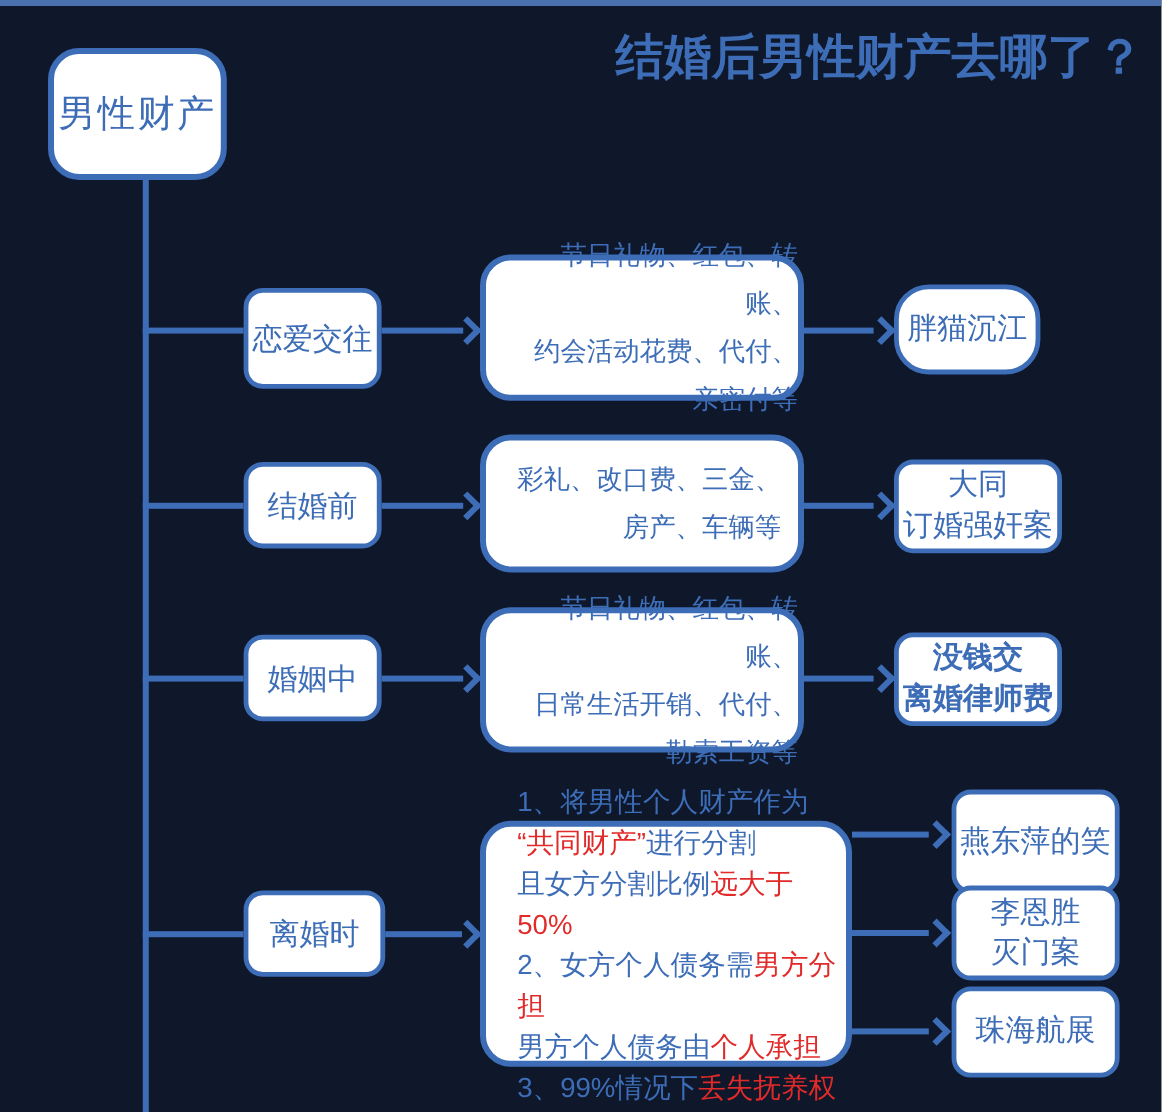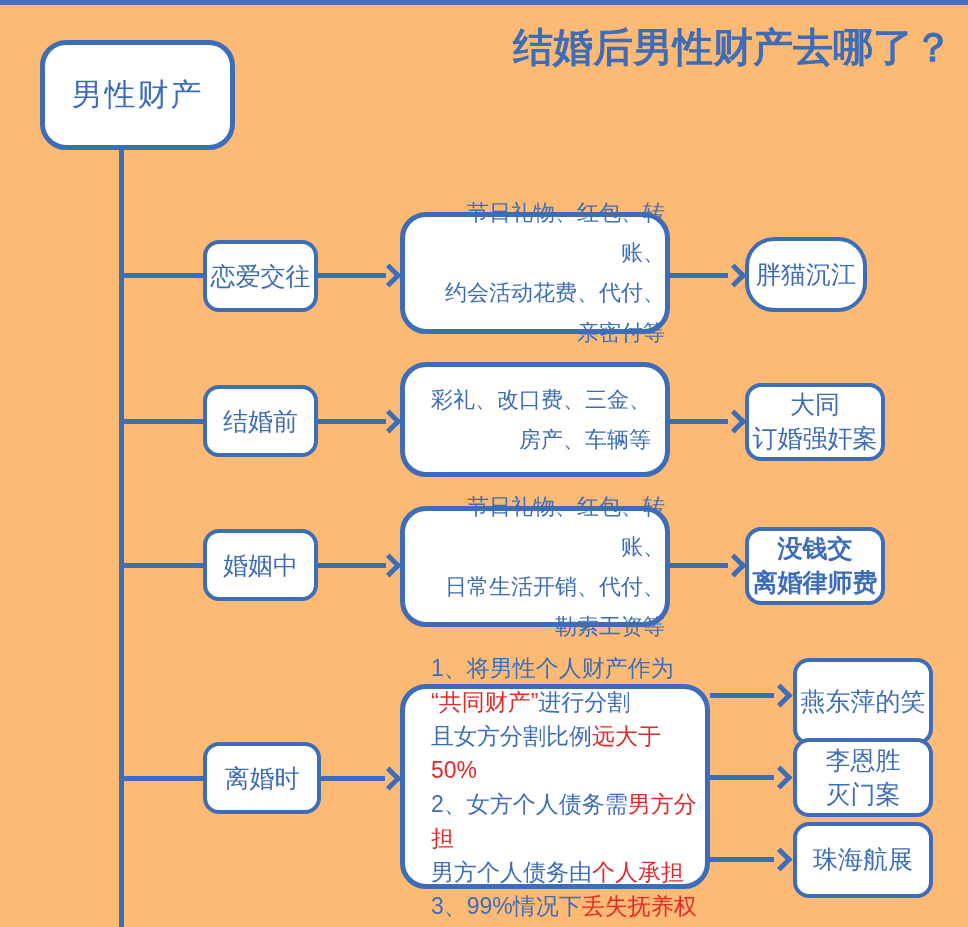--- a/index.html
+++ b/index.html
@@ -1,18 +1,18 @@
 <!DOCTYPE html>
 <html style="--blue: #3d6db7; --red: #e12a2a; --topbar: #4a71ae;"><head>
 <meta charset="utf-8">
 <style>
   :root { --blue:#3d6db7; --red:#e12a2a; --topbar:#4a71ae; }
   html,body { margin:0; padding:0; background:#ffffff; }
   .canvas {
-    position:relative; width:968px; height:927px; background:#fdba74;
+    position:relative; width:968px; height:927px; background:#0f172a;
     font-family:"Liberation Sans", sans-serif; color:var(--blue); overflow:hidden;
   }
   .topbar { position:absolute; left:0; top:0; width:968px; height:5px; background:var(--topbar); }
   .title { position:absolute; left:513px; top:20px; font-size:40px; font-weight:bold; white-space:nowrap; }
   .box {
     position:absolute; box-sizing:border-box; background:#fff;
     border:5px solid var(--blue); border-radius:26px;
     display:flex; align-items:center; justify-content:center; text-align:center;
   }
   .root  { font-size:31px; font-weight:500; letter-spacing:2px; }
@@ -42,25 +42,25 @@
   }
 </style>
 </head>
 <body>
 
 <div class="canvas">
 
   <div class="topbar"></div>
   <div class="title">结婚后男性财产去哪了？</div>
 
-  <div class="box root" style="left:40px;top:40px;width:195px;height:110px;">男性财产</div>
+  <div class="box root" style="left:40px;top:40px;width:149px;height:110px;">男性财产</div>
   <div class="vline" style="left:119px;top:150px;height:777px;"></div>
 
   <div class="hline" style="left:119px;top:273px;width:84px;"></div>
-  <div class="box stage" style="left:203px;top:240px;width:115px;height:72px;">恋爱交往</div>
+  <div class="box stage" style="left:203px;top:240px;width:115px;height:84px;">恋爱交往</div>
   <div class="hline" style="left:318px;top:273px;width:68px;"></div>
   <div class="chev" style="left:381px;top:267px;"></div>
   <div class="box detail" style="left:400px;top:212px;width:270px;height:122px;">节日礼物、红包、转账、
 约会活动花费、代付、
 亲密付等</div>
   <div class="hline" style="left:670px;top:273px;width:58px;"></div>
   <div class="chev" style="left:726px;top:267px;"></div>
   <div class="box outcome" style="left:745px;top:237px;width:122px;height:75px;border-radius:29px;">胖猫沉江</div>
 
   <div class="hline" style="left:119px;top:419px;width:84px;"></div>

